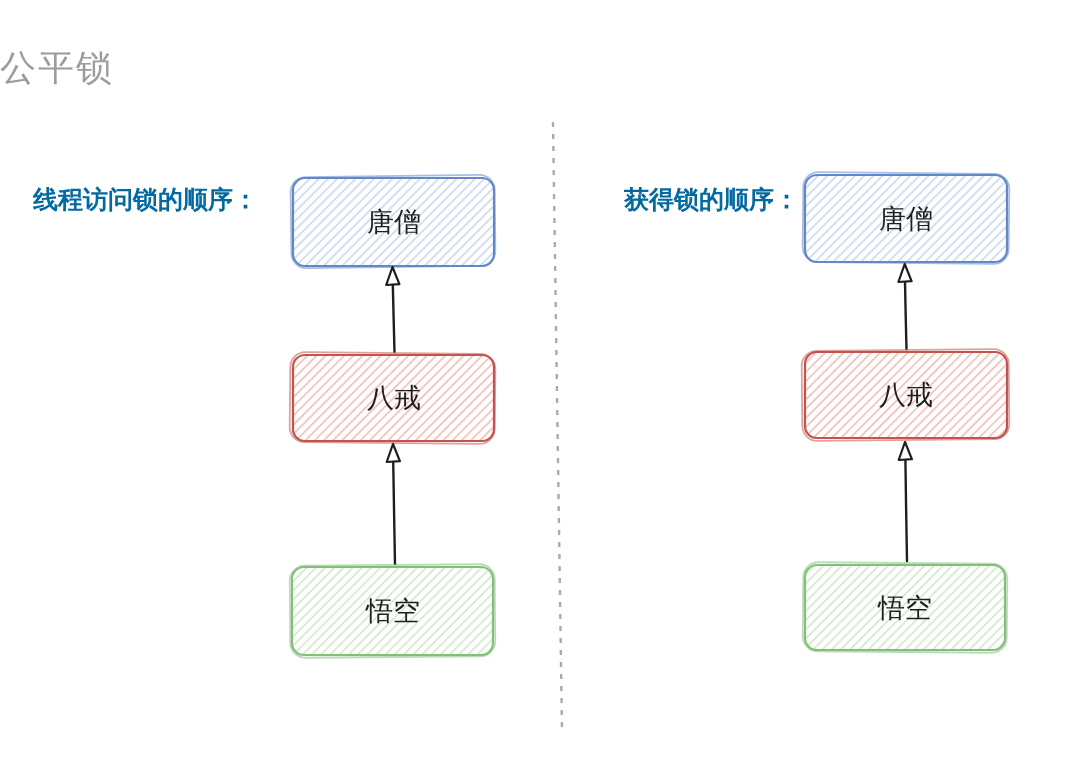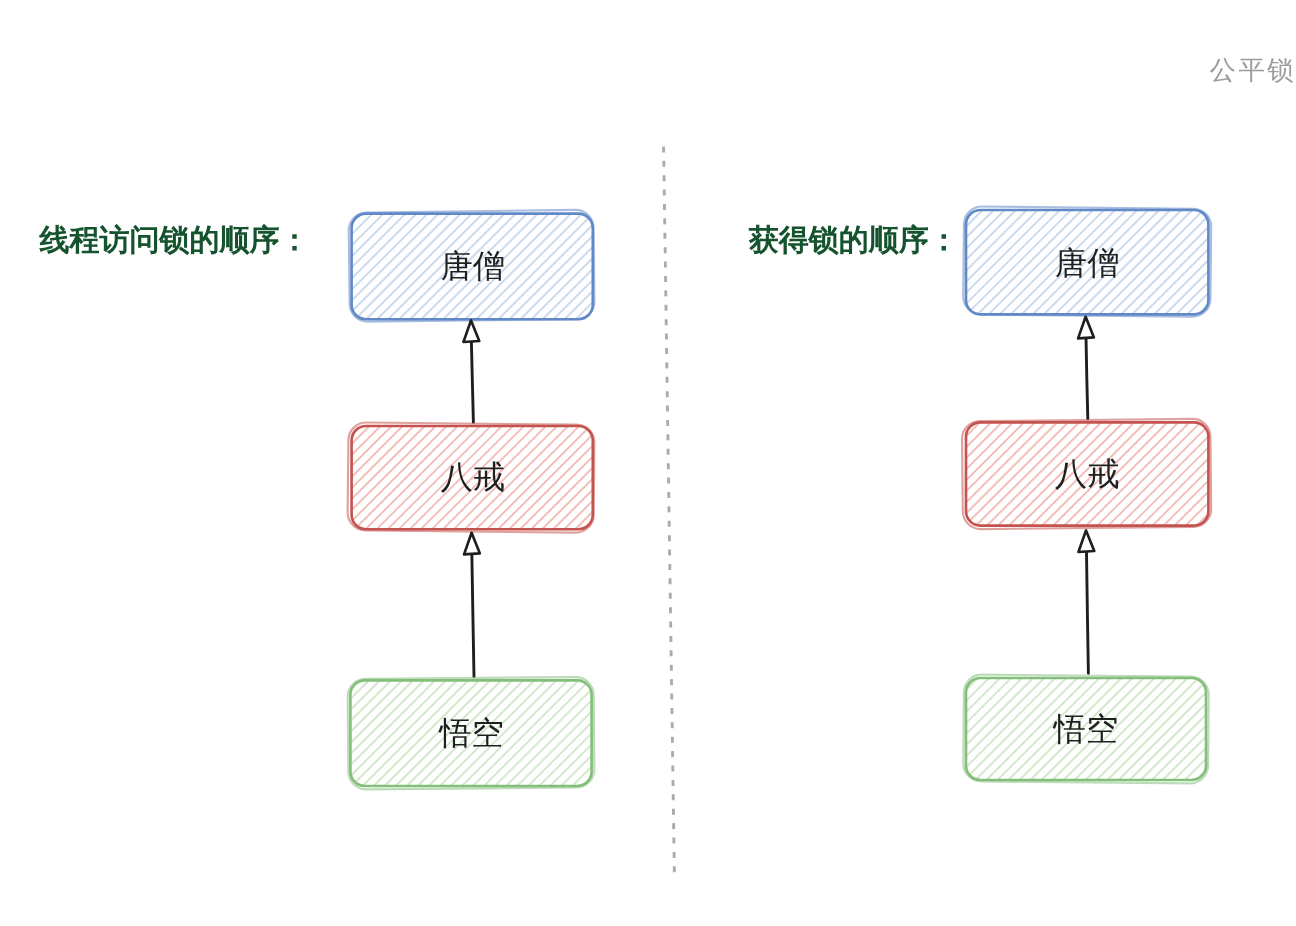--- a/index.html
+++ b/index.html
@@ -13,31 +13,31 @@
     width: 1080px;
     height: 772px;
     background: #ffffff;
     overflow: hidden;
   }
   .title {
     position: absolute;
     top: 44px;
     left: 0;
     width: 100%;
-    text-align: right;
-    font-size: 22px;
+    text-align: left;
+    font-size: 36px;
     font-weight: 500;
     letter-spacing: 2px;
     color: #9c9c9c;
   }
   .panel-label {
     position: absolute;
     font-size: 25px;
     font-weight: 600;
-    color: #14532d;
+    color: #0369a1;
     white-space: nowrap;
   }
   .label-left  { left: 33px;  top: 183px; }
   .label-right { left: 610px; top: 183px; margin-left: 14px; }
   svg.diagram {
     position: absolute;
     left: 0;
     top: 0;
   }
   .node-text {

